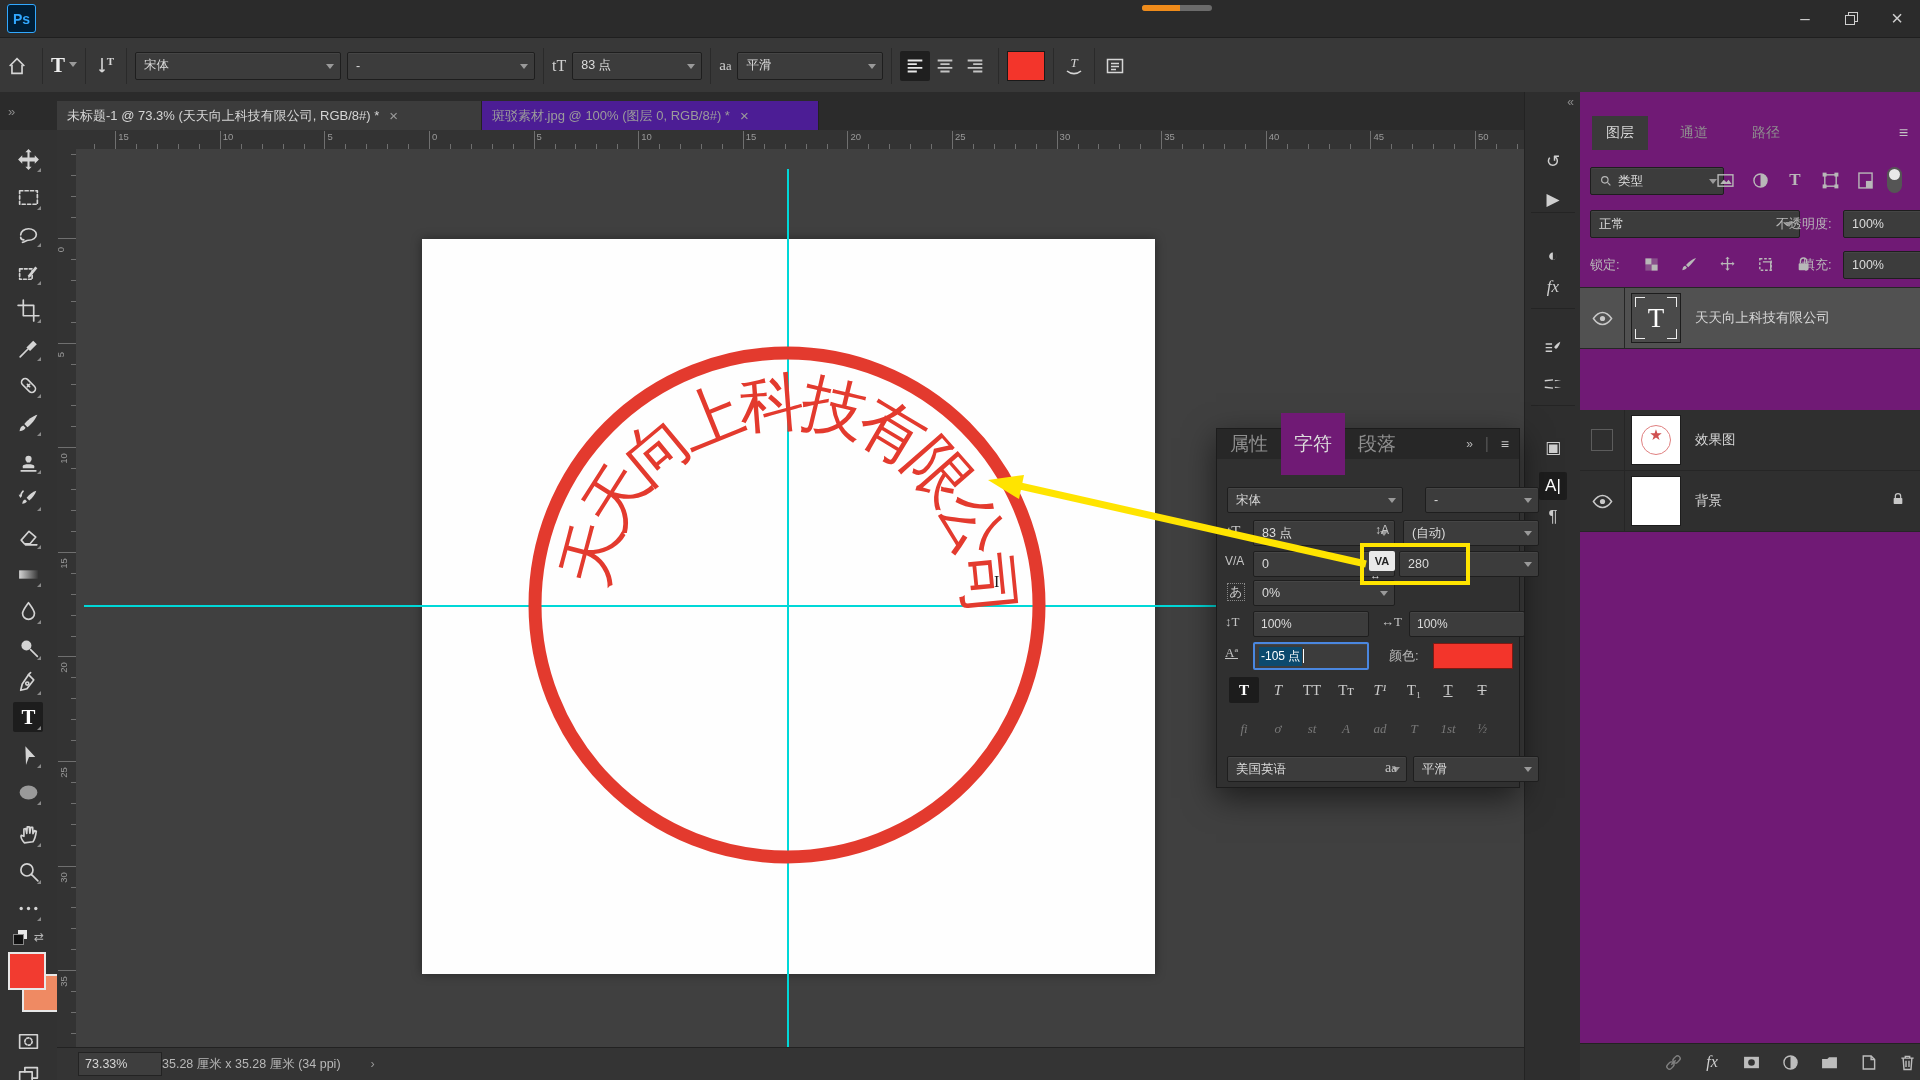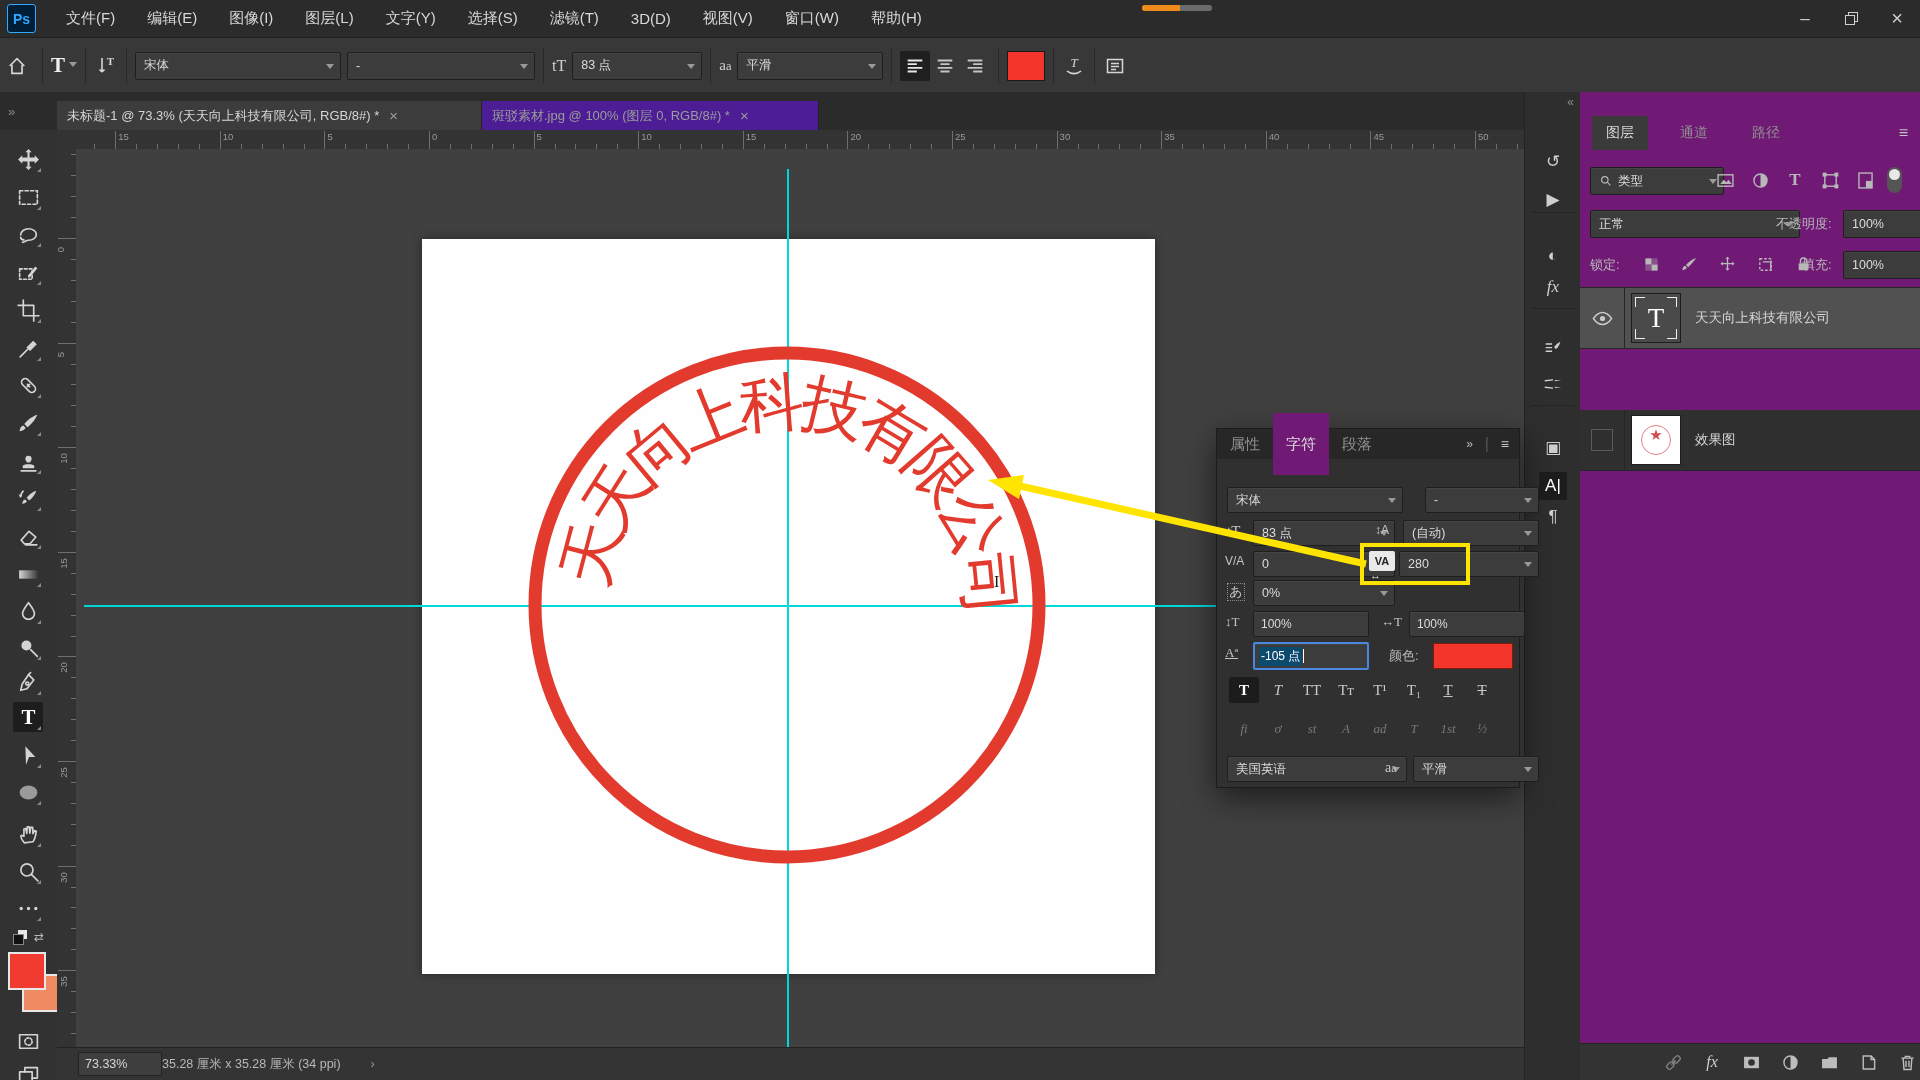--- a/index.html
+++ b/index.html
@@ -73,50 +73,37 @@
   .layer-row{position:absolute;left:0;width:340px;height:60px;border-bottom:1px solid #262626;display:flex;align-items:center}
   .eye-well{width:44px;height:60px;display:flex;align-items:center;justify-content:center;border-right:1px solid #262626;flex:none}
   .thumb{width:48px;height:48px;margin-left:6px;flex:none;position:relative;border:1px solid #1d1d1d}
   .lname{margin-left:14px;font-size:13.5px;color:#d6d6d6;white-space:nowrap;overflow:hidden;flex:1}
   #lp-bottom{position:absolute;left:0;bottom:0;width:340px;height:36px;background:#333;border-top:1px solid #232323;display:flex;
     align-items:center;justify-content:flex-end;padding-right:10px;gap:13px}
   
   #charpanel{position:absolute;left:1216px;top:428px;width:302px;height:358px;background:#303030;border:1px solid #1c1c1c;
     box-shadow:0 10px 30px rgba(0,0,0,.55);z-index:20}
   #cp-header{position:absolute;left:0;top:0;width:100%;height:30px;background:#272727;display:flex;align-items:center}
-  .cp-tab{height:30px;display:flex;align-items:center;padding:16px 13px;font-size:15px;color:#8f8f8f}
+  .cp-tab{height:30px;display:flex;align-items:center;padding:16px 13px;font-size:19px;color:#8f8f8f}
   .cp-tab.active{background:#701a75;color:#dcdcdc}
   .cp-ico{position:absolute;font-size:12px;color:#c4c4c4;display:flex;align-items:center;justify-content:center}
   .cp-combo{position:absolute;height:24px}
   .stylebtn{position:absolute;width:30px;height:26px;display:flex;align-items:center;justify-content:center;
     font-family:"Liberation Serif",serif;font-size:15px;color:#c9c9c9;border-radius:2px}
   .stylebtn.active{background:#1c1c1c;color:#fff;font-weight:bold}
   .otbtn{position:absolute;width:30px;height:24px;display:flex;align-items:center;justify-content:center;
     font-family:"Liberation Serif",serif;font-size:13px;color:#787878}
   
   #overlay{position:absolute;left:0;top:0;width:1920px;height:1080px;z-index:30;pointer-events:none}
 </style>
 </head>
 <body>
 
 <div id="titlebar">
   <div id="pslogo">Ps</div>
-  <div id="menus">
-      <div class="menu-item">文件(F)</div>
-      <div class="menu-item">编辑(E)</div>
-      <div class="menu-item">图像(I)</div>
-      <div class="menu-item">图层(L)</div>
-      <div class="menu-item">文字(Y)</div>
-      <div class="menu-item">选择(S)</div>
-      <div class="menu-item">滤镜(T)</div>
-      <div class="menu-item">3D(D)</div>
-      <div class="menu-item">视图(V)</div>
-      <div class="menu-item">窗口(W)</div>
-      <div class="menu-item">帮助(H)</div>
-    </div>
   <div id="progress">
       <div></div>
     </div>
   <div id="winbtns">
     <div class="winbtn">–</div>
     <div class="winbtn">
       <svg width="13" height="13" viewBox="0 0 13 13">
           <rect x="3.5" y="0.5" width="9" height="9" fill="none" stroke="#cfcfcf"></rect>
           <rect x="0.5" y="3.5" width="9" height="9" fill="#2b2b2b" stroke="#cfcfcf"></rect>
         </svg>
@@ -714,20 +701,34 @@
       <div class="layer-row" style="top: 122px; background: rgb(47, 47, 47);">
         <div class="eye-well">
           <span style="width:20px;height:20px;border:1px solid #5c5c5c;display:block"></span>
         </div>
         <div class="thumb" style="background:#fff">
           <span style="position:absolute;left:9px;top:9px;width:28px;height:28px;border:1.5px solid #e08080;border-radius:50%"></span>
           <span style="position:absolute;left:0;top:10px;width:48px;text-align:center;color:#d05050;font-size:15px">★</span>
         </div>
         <span class="lname">效果图</span>
       </div>
+      <div class="layer-row" style="top: 183px; background: rgb(47, 47, 47);">
+        <div class="eye-well">
+          <svg viewBox="0 0 24 24" width="23" height="23" fill="none" stroke="#c8c8c8" stroke-width="1.5">
+            <path d="M2.5 12c3-4.3 6.8-6.3 9.5-6.3s6.5 2 9.5 6.3c-3 4.3-6.8 6.3-9.5 6.3S5.5 16.3 2.5 12z"></path>
+            <circle cx="12" cy="12" r="2.7" fill="#c8c8c8" stroke="none"></circle>
+          </svg>
+        </div>
+        <div class="thumb" style="background:#fff"></div>
+        <span class="lname">背景</span>
+        <span style="margin-right:14px"><svg viewBox="0 0 24 24" width="16" height="16" fill="none" stroke="#c8c8c8" stroke-width="1.8">
+            <rect x="5.5" y="10.5" width="13" height="9" rx="1" fill="#c8c8c8" stroke="none"></rect>
+            <path d="M8 10.5V8a4 4 0 018 0v2.5"></path>
+          </svg></span>
+      </div>
     </div>
   <div id="lp-bottom">
       <span class="lp-ico" style="opacity:.55">
         <svg viewBox="0 0 24 24" width="21" height="21" fill="none" stroke="#bdbdbd" stroke-width="1.6">
           <g transform="rotate(-45 12 12)">
             <rect x="2.5" y="9" width="9" height="6" rx="3"></rect>
             <rect x="12.5" y="9" width="9" height="6" rx="3"></rect>
             <path d="M8.5 12h7"></path>
           </g>
         </svg>
@@ -825,21 +826,21 @@
     <span style="width:1px;height:14px;background:#fff;display:inline-block;margin-left:1px"></span>
   </div>
   <span style="position:absolute;left:172px;top:218px;font-size:13px;color:#b8b8b8">颜色:</span>
   <div style="position:absolute;left:216px;top:214px;width:78px;height:24px;background:#f3352b;border:1px solid #7e1a14"></div>
 
   <div id="cp-styles">
       <div class="stylebtn active" style="left:12px;top:248px;">T</div>
       <div class="stylebtn" style="left:46px;top:248px;font-style:italic">T</div>
       <div class="stylebtn" style="left:80px;top:248px;">TT</div>
       <div class="stylebtn" style="left:114px;top:248px;">Tᴛ</div>
-      <div class="stylebtn" style="left:148px;top:248px;">T¹</div>
+      <div class="stylebtn" style="left:148px;top:248px;font-style:italic;">T¹</div>
       <div class="stylebtn" style="left:182px;top:248px;">T₁</div>
       <div class="stylebtn" style="left:216px;top:248px;text-decoration:underline">T</div>
       <div class="stylebtn" style="left:250px;top:248px;text-decoration:line-through">T</div>
     </div>
   <div id="cp-opentype">
       <div class="otbtn" style="left:12px;top:288px;font-style:italic">fi</div>
       <div class="otbtn" style="left:46px;top:288px;font-style:italic">ơ</div>
       <div class="otbtn" style="left:80px;top:288px;font-style:italic">st</div>
       <div class="otbtn" style="left:114px;top:288px;font-style:italic">A</div>
       <div class="otbtn" style="left:148px;top:288px;font-style:italic">ad</div>

